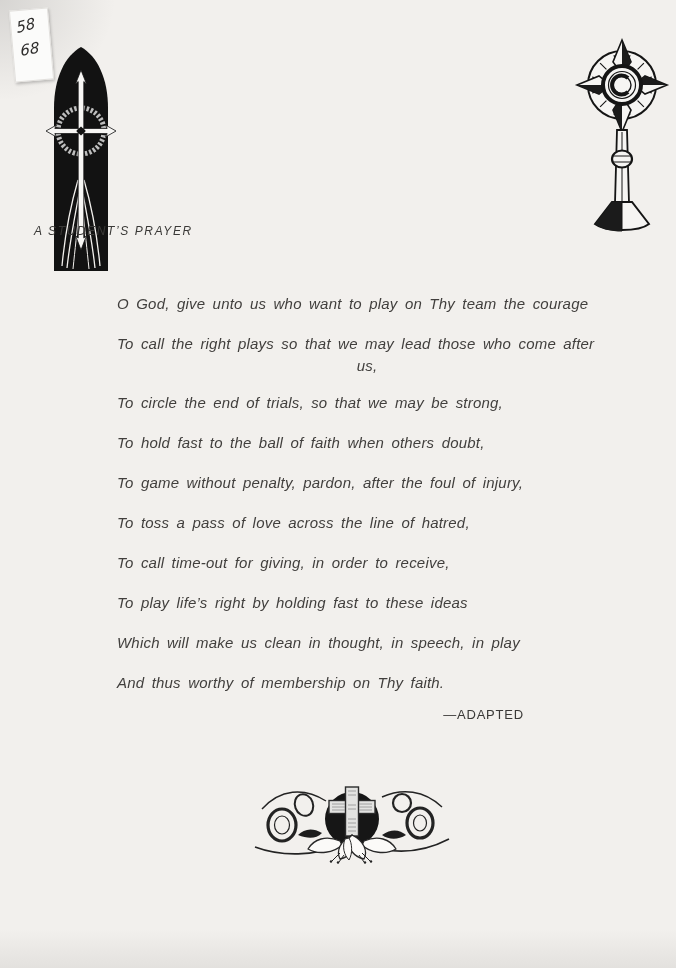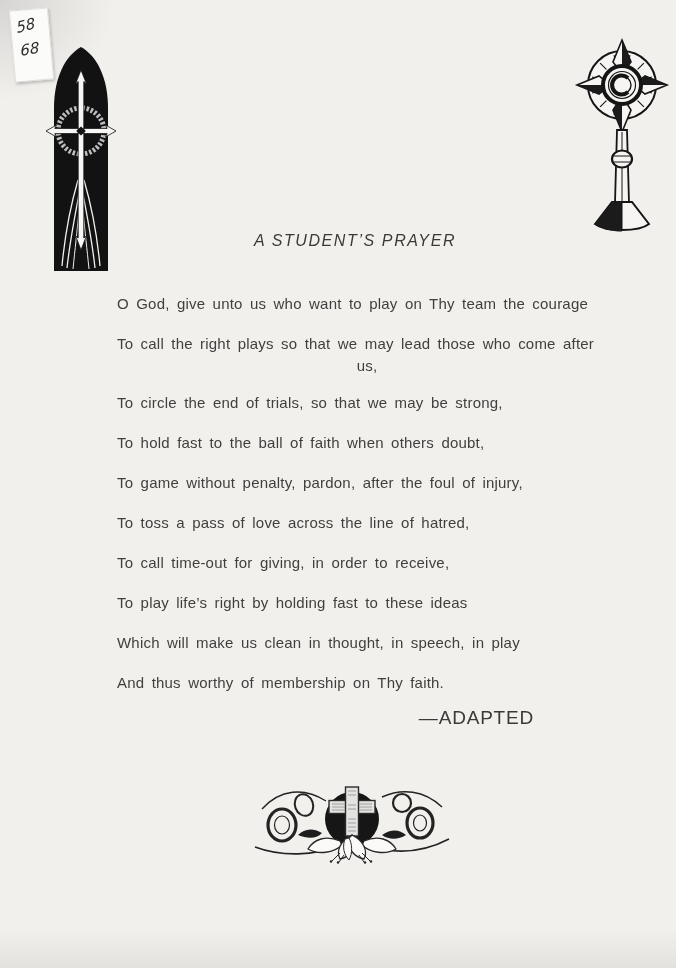--- a/index.html
+++ b/index.html
@@ -26,36 +26,36 @@
   }
   .note-num{
     position:absolute;
     font-family:"DejaVu Sans", sans-serif;
     font-style:italic;font-size:15px;color:#2e2d2c;
   }
   .n1{left:5px;top:6px;transform:rotate(-10deg) skewX(-8deg);}
   .n2{left:7px;top:30px;transform:rotate(-6deg) skewX(-8deg);}
 
   .title{
-    position:absolute;left:0;right:0;top:232px;margin:0;
-    text-align:center;text-indent:34px;
-    font-style:italic;font-weight:normal;font-size:16px;
+    position:absolute;left:0;right:0;top:224px;margin:0;
+    text-indent:34px;
+    font-style:italic;font-weight:normal;font-size:12px;
     letter-spacing:1.6px;color:#3a3937;
   }
   .poem{
     position:absolute;left:117px;top:296px;width:480px;
-    font-size:15px;color:#413f3d;
+    font-style:italic;font-size:15px;color:#413f3d;
     letter-spacing:.2px;word-spacing:3px;white-space:nowrap;
   }
   .line{line-height:16px;margin-bottom:24px;}
   .wrap-a{margin-bottom:6px;}
   .indent{margin-left:20px;margin-bottom:21px;text-align:center;}
   .adapted{
-    position:absolute;top:707px;right:142px;
-    font-size:19px;color:#3a3937;letter-spacing:.8px;margin-left:28px;
+    position:absolute;top:707px;right:152px;
+    font-size:13px;color:#3a3937;letter-spacing:.8px;margin-left:28px;
   }
 </style>
 </head>
 <body>
 
 <div class="page">
 
   <div class="note">
     <span class="note-num n1">58</span>
     <span class="note-num n2">68</span>

